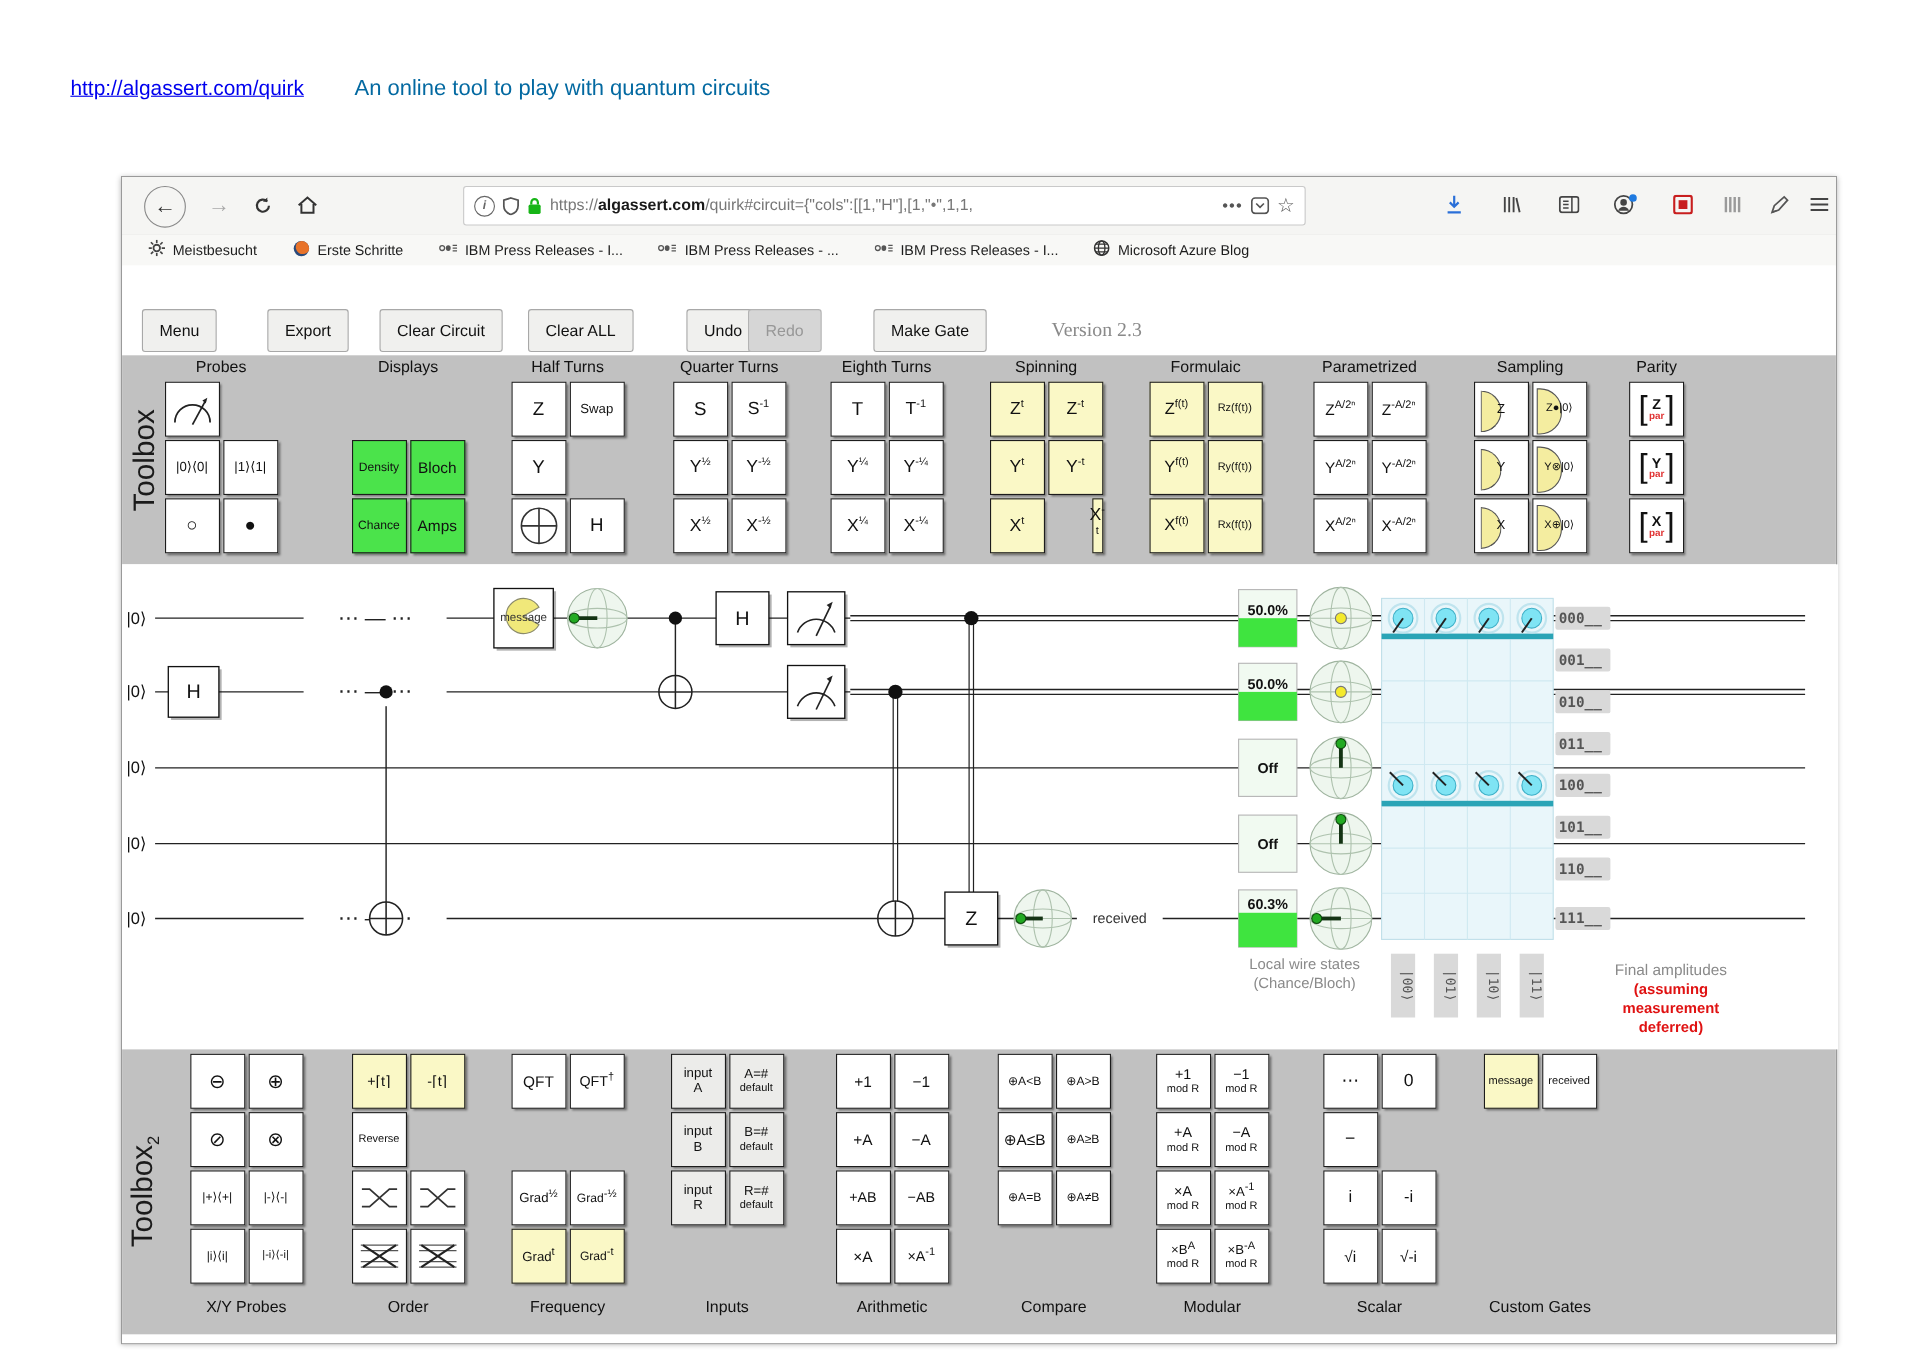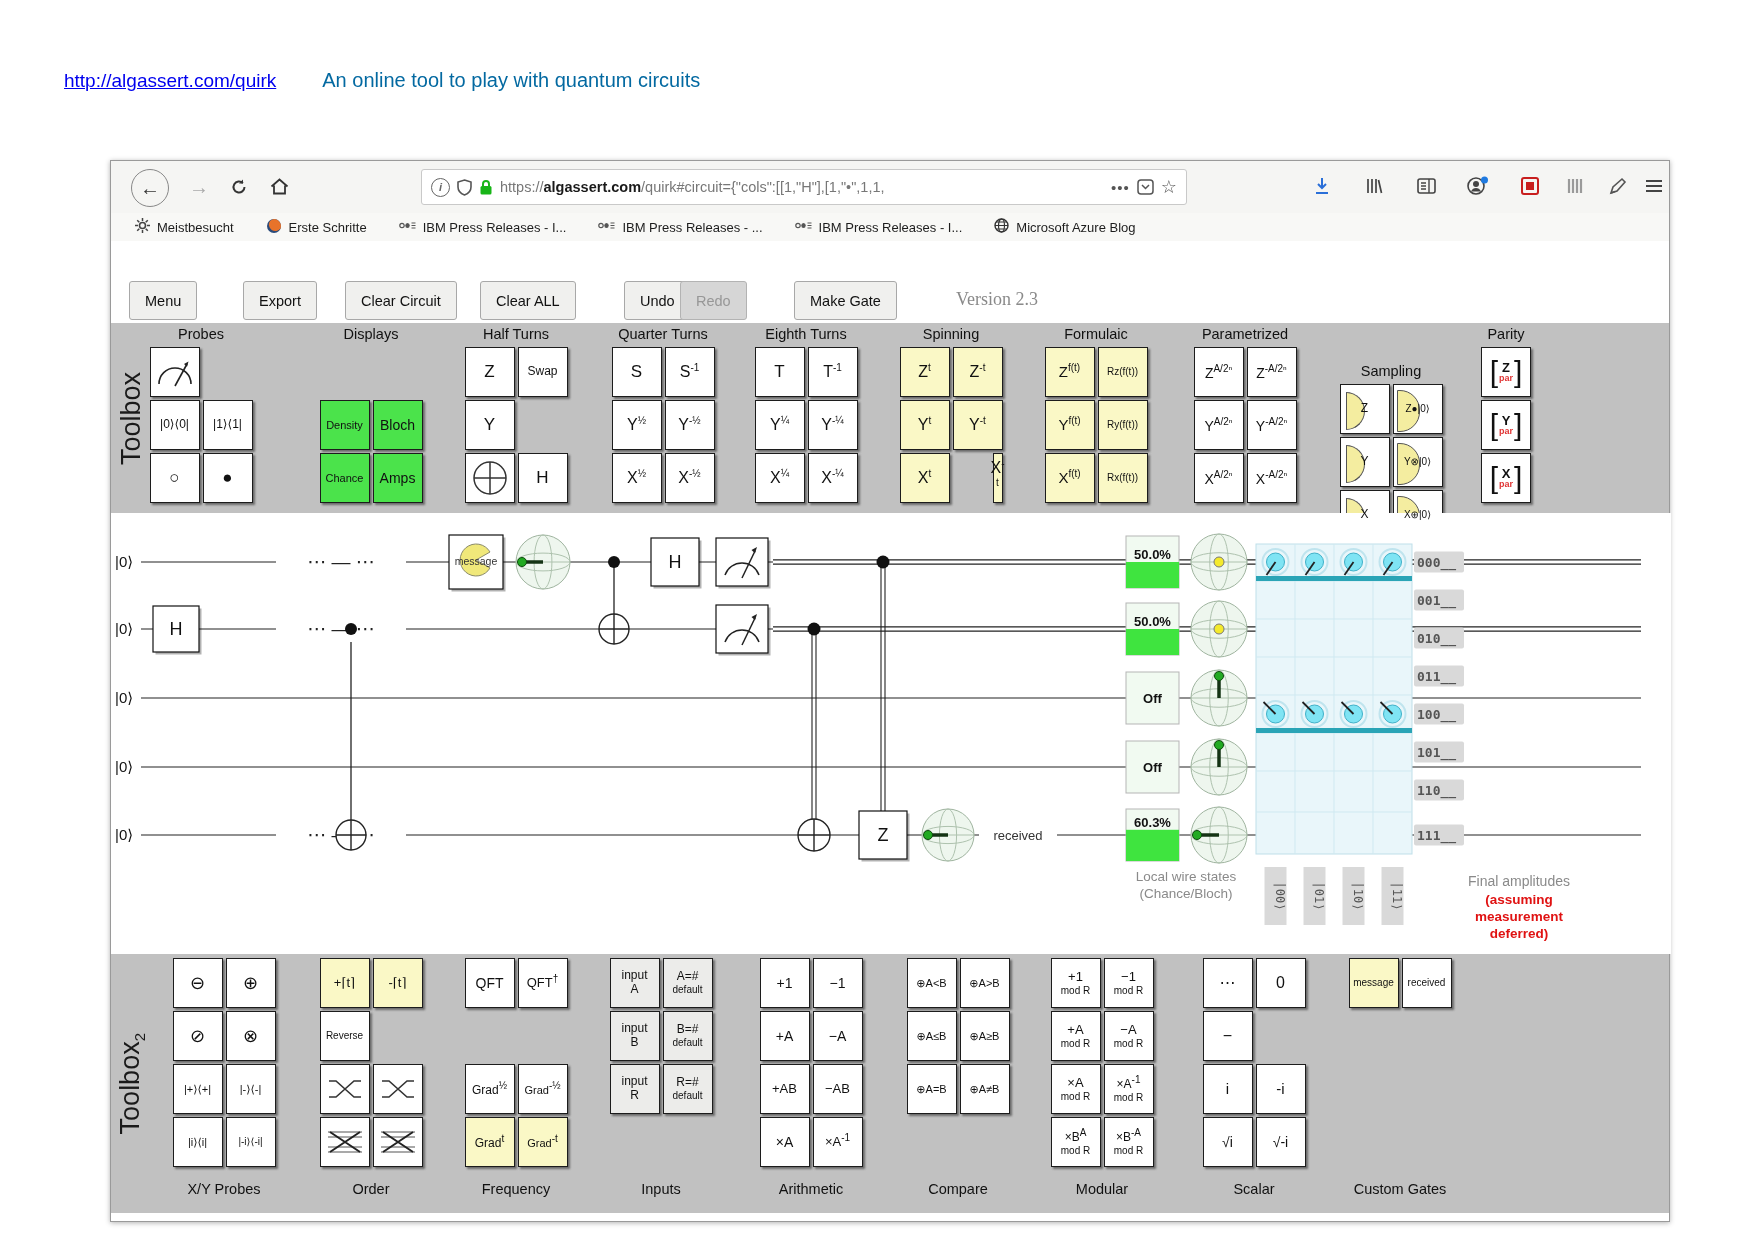--- a/index.html
+++ b/index.html
@@ -413,21 +413,21 @@
               <span>Y<sup>-A/2ⁿ</sup></span>
             </div>
             <div class="gate" style="grid-area: 3 / 1; font-size: 14px;">
               <span>X<sup>A/2ⁿ</sup></span>
             </div>
             <div class="gate" style="grid-area: 3 / 2; font-size: 14px;">
               <span>X<sup>-A/2ⁿ</sup></span>
             </div>
           </div>
         </div>
-        <div class="group" style="left: 1228.5px; width: 103px; top: 0px; margin-top: 37px;">
+        <div class="group" style="left: 1228.5px; width: 103px; top: 0px;">
           <div class="ghead">Sampling</div>
           <div class="cells" style="grid-template-columns: repeat(2, 50px); grid-auto-rows: 50px; margin-top: 0px;">
             <div class="gate" style="grid-area: 1 / 1; font-size: 12px;">
               <div class="moon"></div>
               <span class="moonlbl">Z</span>
             </div>
             <div class="gate" style="grid-area: 1 / 2; font-size: 10px;">
               <div class="moon big"></div>
               <span class="moonlbl">Z●|0⟩</span>
             </div>
@@ -823,21 +823,21 @@
           <div class="glabel">Arithmetic</div>
         </div>
         <div class="group" style="left: 795.5px; width: 103px; top: 0px;">
           <div class="cells" style="grid-template-columns: repeat(2, 50px); grid-auto-rows: 50px; margin-top: 4px;">
             <div class="gate" style="grid-area: 1 / 1; font-size: 11px;">
               <span>⊕A&lt;B</span>
             </div>
             <div class="gate" style="grid-area: 1 / 2; font-size: 11px;">
               <span>⊕A&gt;B</span>
             </div>
-            <div class="gate" style="grid-area: 2 / 1; font-size: 11px; align-items: center;">
+            <div class="gate" style="grid-area: 2 / 1; font-size: 14px; align-items: center;">
               <span>⊕A≤B</span>
             </div>
             <div class="gate" style="grid-area: 2 / 2; font-size: 11px;">
               <span>⊕A≥B</span>
             </div>
             <div class="gate" style="grid-area: 3 / 1; font-size: 11px;">
               <span>⊕A=B</span>
             </div>
             <div class="gate" style="grid-area: 3 / 2; font-size: 11px;">
               <span>⊕A≠B</span>

